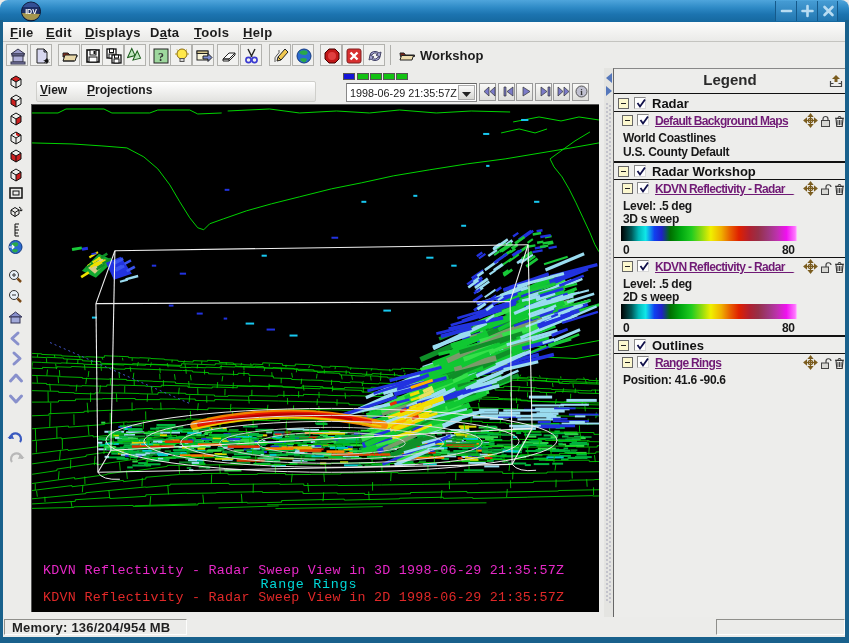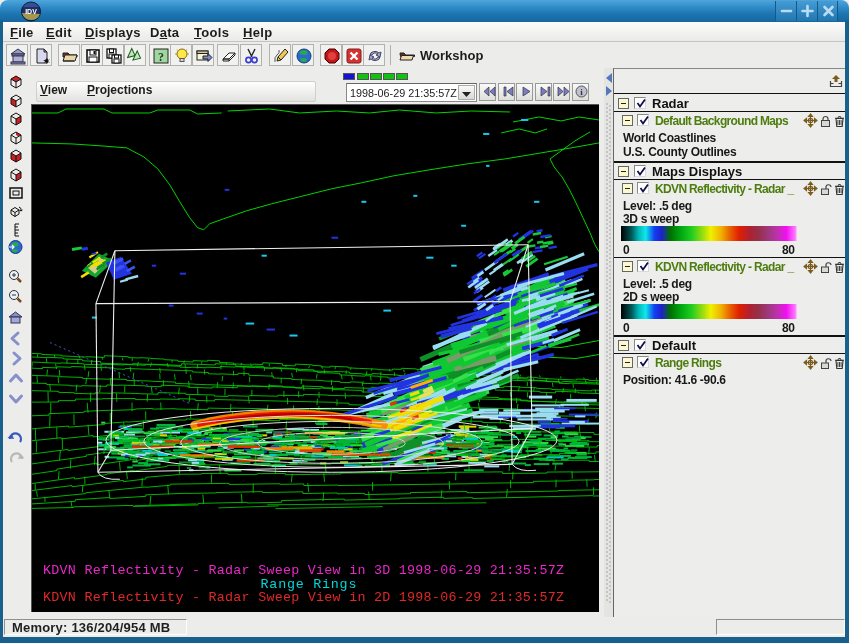--- a/index.html
+++ b/index.html
@@ -42,21 +42,21 @@
 #split{left:604px;top:68px;width:9px;height:549px;background:#e4e4e1;}
 
 #leg{left:613px;top:68px;width:232px;height:549px;background:#ededeb;border-left:1px solid #666;border-top:1px solid #888;}
 #leg .hdr{position:absolute;left:0;top:2px;width:232px;text-align:center;font-size:15px;font-weight:bold;color:#2a2a2a;}
 .hline{position:absolute;left:0;width:231px;height:1px;background:#111;}
 .sect{position:absolute;left:5px;font-size:13px;font-weight:bold;color:#111;}
 .cbox{position:absolute;width:12px;height:12px;background:#fefefe;border:1px solid;border-color:#8a8a8a #d8d8d8 #d8d8d8 #8a8a8a;}
 .cbox svg{position:absolute;left:0px;top:-1px;}
 .mbox{position:absolute;width:11px;height:11px;background:#fcf8cf;border:1px solid #666;}
 .mbox:after{content:"";position:absolute;left:2px;top:4px;width:5px;height:1px;background:#222;}
-.link{position:absolute;font-size:12px;font-weight:bold;color:#4d7c0f;letter-spacing:-0.65px;}
+.link{position:absolute;font-size:12px;font-weight:bold;color:#701a75;text-decoration:underline;letter-spacing:-0.65px;}
 .btxt{position:absolute;font-size:12px;font-weight:bold;color:#181818;letter-spacing:-0.3px;}
 .cbar{position:absolute;left:7px;width:176px;height:15px;}
 
 #status{left:3px;top:617px;width:842px;height:20px;background:#ececea;}
 .sbox{position:absolute;top:2px;height:16px;border:1px solid;border-color:#8f8f8b #fdfdfc #fdfdfc #8f8f8b;background:#ececea;padding-left:40px;}
 .sbox span{position:absolute;left:7px;top:0px;font-size:13px;font-weight:bold;color:#1f1f1f;white-space:pre;letter-spacing:0.2px;}
 </style></head>
 <body>
 <div class="abs" id="title">
  <svg class="abs" style="left:20px;top:1px" width="22" height="21">
@@ -2167,20 +2167,21 @@
       <circle cx="6" cy="522" r="0.8" fill="#9a9ab2"></circle>
       <circle cx="3" cy="524" r="0.8" fill="#9a9ab2"></circle>
       <circle cx="6" cy="526" r="0.8" fill="#9a9ab2"></circle>
       <circle cx="3" cy="528" r="0.8" fill="#9a9ab2"></circle>
       <circle cx="6" cy="530" r="0.8" fill="#9a9ab2"></circle>
       <circle cx="3" cy="532" r="0.8" fill="#9a9ab2"></circle>
       <circle cx="6" cy="534" r="0.8" fill="#9a9ab2"></circle>
     </svg>
   </div>
 <div class="abs" id="leg">
+    <div class="hdr">Legend</div>
     <span class="abs" style="left:215px;top:5px"><svg width="14" height="14" viewBox="0 0 14 14">
         <path d="M7,1 L11,5 H8.5 V8 H5.5 V5 H3 z" fill="#7a5c1e"></path>
         <path d="M1.5,7 V12.5 H12.5 V7 M1.5,9.5 h3 M9.5,9.5 h3" fill="none" stroke="#444" stroke-width="1.2"></path>
       </svg></span>
     <div class="hline" style="top:24px;height:1px"></div>
     <div class="mbox" style="left:4px;top:29px"></div>
     <div class="cbox" style="left:20px;top:28px">
       <svg width="12" height="13">
         <path d="M2.5,6 L5,9.5 L10,2.5" fill="none" stroke="#10104a" stroke-width="1.8"></path>
       </svg>
@@ -2200,29 +2201,29 @@
       </svg></span>
     <span class="abs" style="left:206px;top:45px"><svg width="11" height="13" viewBox="0 0 11 13">
         <rect x="1.5" y="5.5" width="8" height="6" fill="#d8d8d4" stroke="#444"></rect>
         <path d="M3,5.5 V4 a2.5,2.5 0 0 1 5,0 V5.5" fill="none" stroke="#444" stroke-width="1.2"></path>
       </svg></span>
     <span class="abs" style="left:220px;top:45px"><svg width="11" height="13" viewBox="0 0 11 13">
         <path d="M2,3.5 h7 l-0.8,8 h-5.4 z" fill="none" stroke="#333" stroke-width="1.1"></path>
         <path d="M1,3.2 h9 M4,3 l0.6,-1.5 h1.8 L7,3 M3.9,5 v5 M5.5,5 v5 M7.1,5 v5" fill="none" stroke="#333" stroke-width="0.9"></path>
       </svg></span>
     <div class="btxt" style="left:9px;top:62px">World Coastlines</div>
-    <div class="btxt" style="left:9px;top:76px">U.S. County Outlines</div>
+    <div class="btxt" style="left:9px;top:76px">U.S. County Default</div>
     <div class="hline" style="top:92px;height:2px"></div>
     <div class="mbox" style="left:4px;top:97px"></div>
     <div class="cbox" style="left:20px;top:96px">
       <svg width="12" height="13">
         <path d="M2.5,6 L5,9.5 L10,2.5" fill="none" stroke="#10104a" stroke-width="1.8"></path>
       </svg>
     </div>
-    <div class="sect" style="left:38px;top:95px">Maps Displays</div>
+    <div class="sect" style="left:38px;top:95px">Radar Workshop</div>
     <div class="hline" style="top:110px;height:1px"></div>
     <div class="mbox" style="left:8px;top:114px"></div>
     <div class="cbox" style="left:23px;top:113px">
       <svg width="12" height="13">
         <path d="M2.5,6 L5,9.5 L10,2.5" fill="none" stroke="#10104a" stroke-width="1.8"></path>
       </svg>
     </div>
     <div class="link" style="left:41px;top:113px">KDVN Reflectivity - Radar _</div>
     <span class="abs" style="left:189px;top:112px"><svg width="15" height="15" viewBox="0 0 15 15">
         <path d="M7.5,1 L5.5,3.5 h4 z M7.5,14 L5.5,11.5 h4 z M1,7.5 L3.5,5.5 v4 z M14,7.5 L11.5,5.5 v4 z M7.5,2 v11 M2,7.5 h11" fill="#7a5c1e" stroke="#7a5c1e" stroke-width="1.1"></path>
@@ -2266,21 +2267,21 @@
     <div class="cbar" style="top:235px;background:linear-gradient(90deg,#000 0%,#005858 6%,#00b8b8 10%,#10e8e8 14%,#1040f0 19%,#2020cc 23%,#007000 28%,#00a810 34%,#20cc20 40%,#90dc10 46%,#f0f000 51%,#f0b000 57%,#e86000 62%,#e02000 67%,#b02030 73%,#963048 78%,#a03880 84%,#c030b0 89%,#f010f0 94%,#ff78ff 99%,#ffd0ff 100%)"></div>
     <div class="btxt" style="left:9px;top:252px">0</div>
     <div class="btxt" style="left:168px;top:252px">80</div>
     <div class="hline" style="top:266px;height:2px"></div>
     <div class="mbox" style="left:4px;top:271px"></div>
     <div class="cbox" style="left:20px;top:270px">
       <svg width="12" height="13">
         <path d="M2.5,6 L5,9.5 L10,2.5" fill="none" stroke="#10104a" stroke-width="1.8"></path>
       </svg>
     </div>
-    <div class="sect" style="left:38px;top:269px">Default</div>
+    <div class="sect" style="left:38px;top:269px">Outlines</div>
     <div class="hline" style="top:284px;height:1px"></div>
     <div class="mbox" style="left:8px;top:288px"></div>
     <div class="cbox" style="left:23px;top:287px">
       <svg width="12" height="13">
         <path d="M2.5,6 L5,9.5 L10,2.5" fill="none" stroke="#10104a" stroke-width="1.8"></path>
       </svg>
     </div>
     <div class="link" style="left:41px;top:287px">Range Rings</div>
     <span class="abs" style="left:189px;top:286px"><svg width="15" height="15" viewBox="0 0 15 15">
         <path d="M7.5,1 L5.5,3.5 h4 z M7.5,14 L5.5,11.5 h4 z M1,7.5 L3.5,5.5 v4 z M14,7.5 L11.5,5.5 v4 z M7.5,2 v11 M2,7.5 h11" fill="#7a5c1e" stroke="#7a5c1e" stroke-width="1.1"></path>

